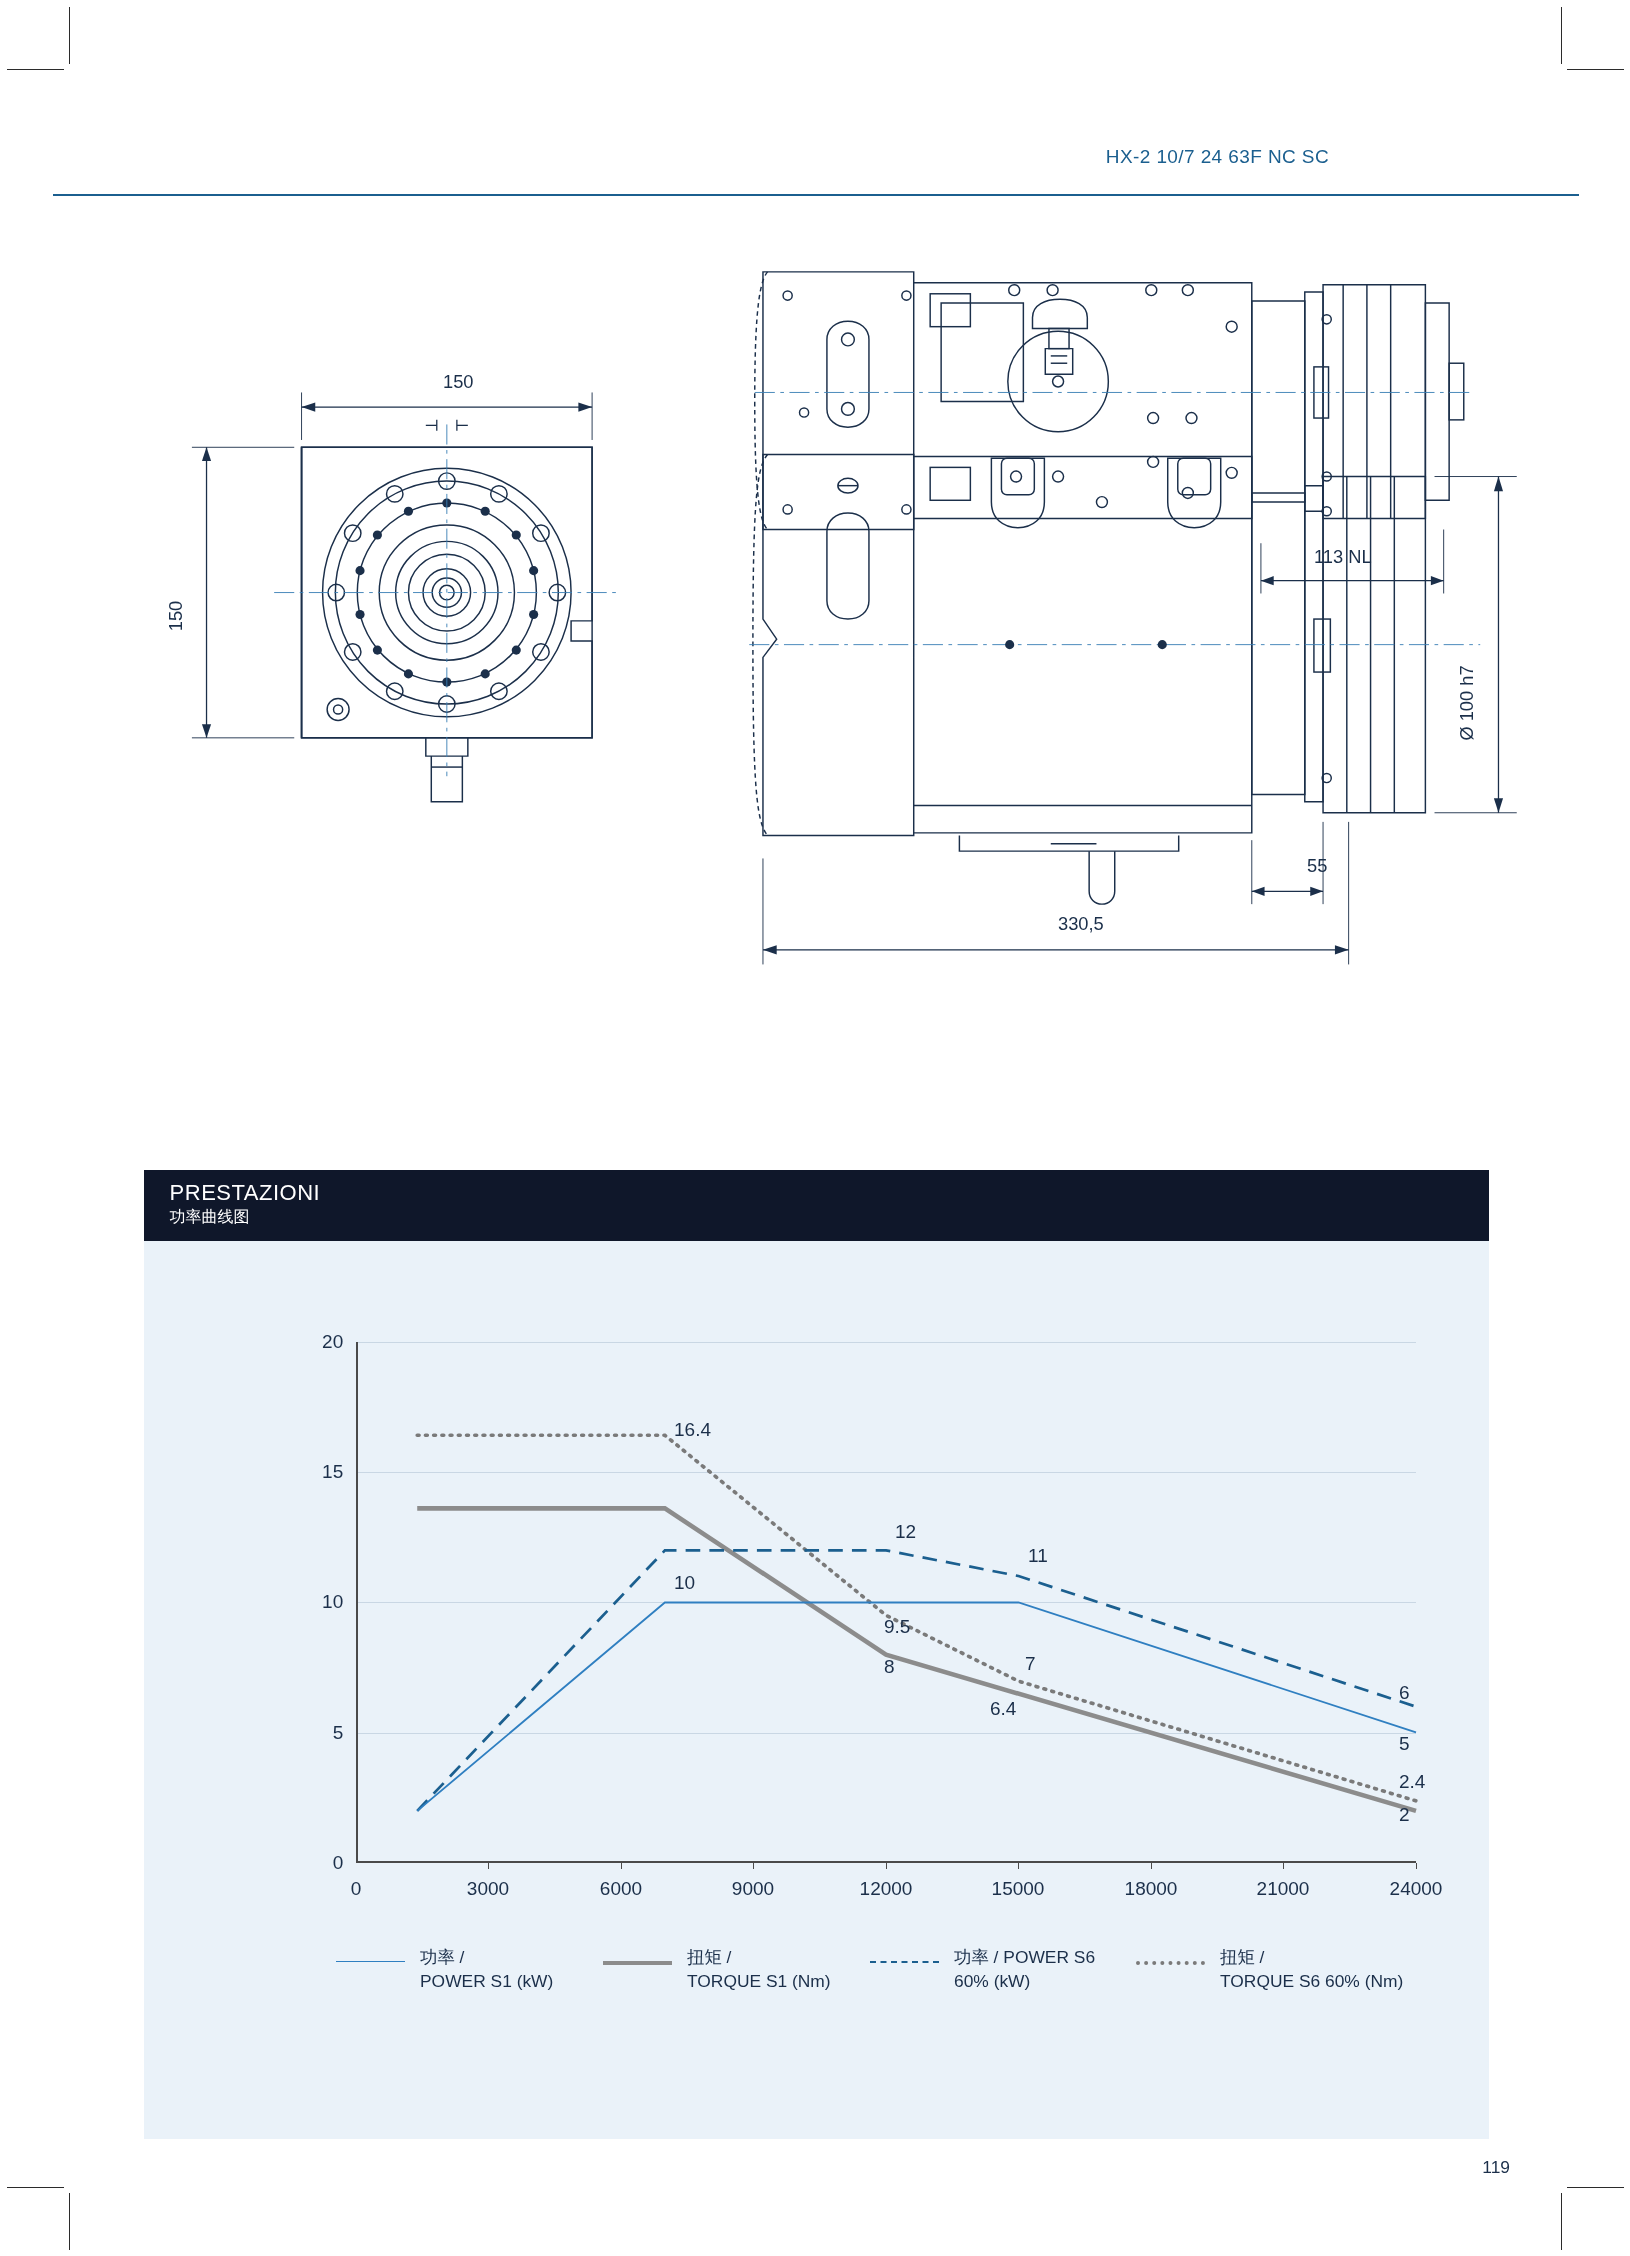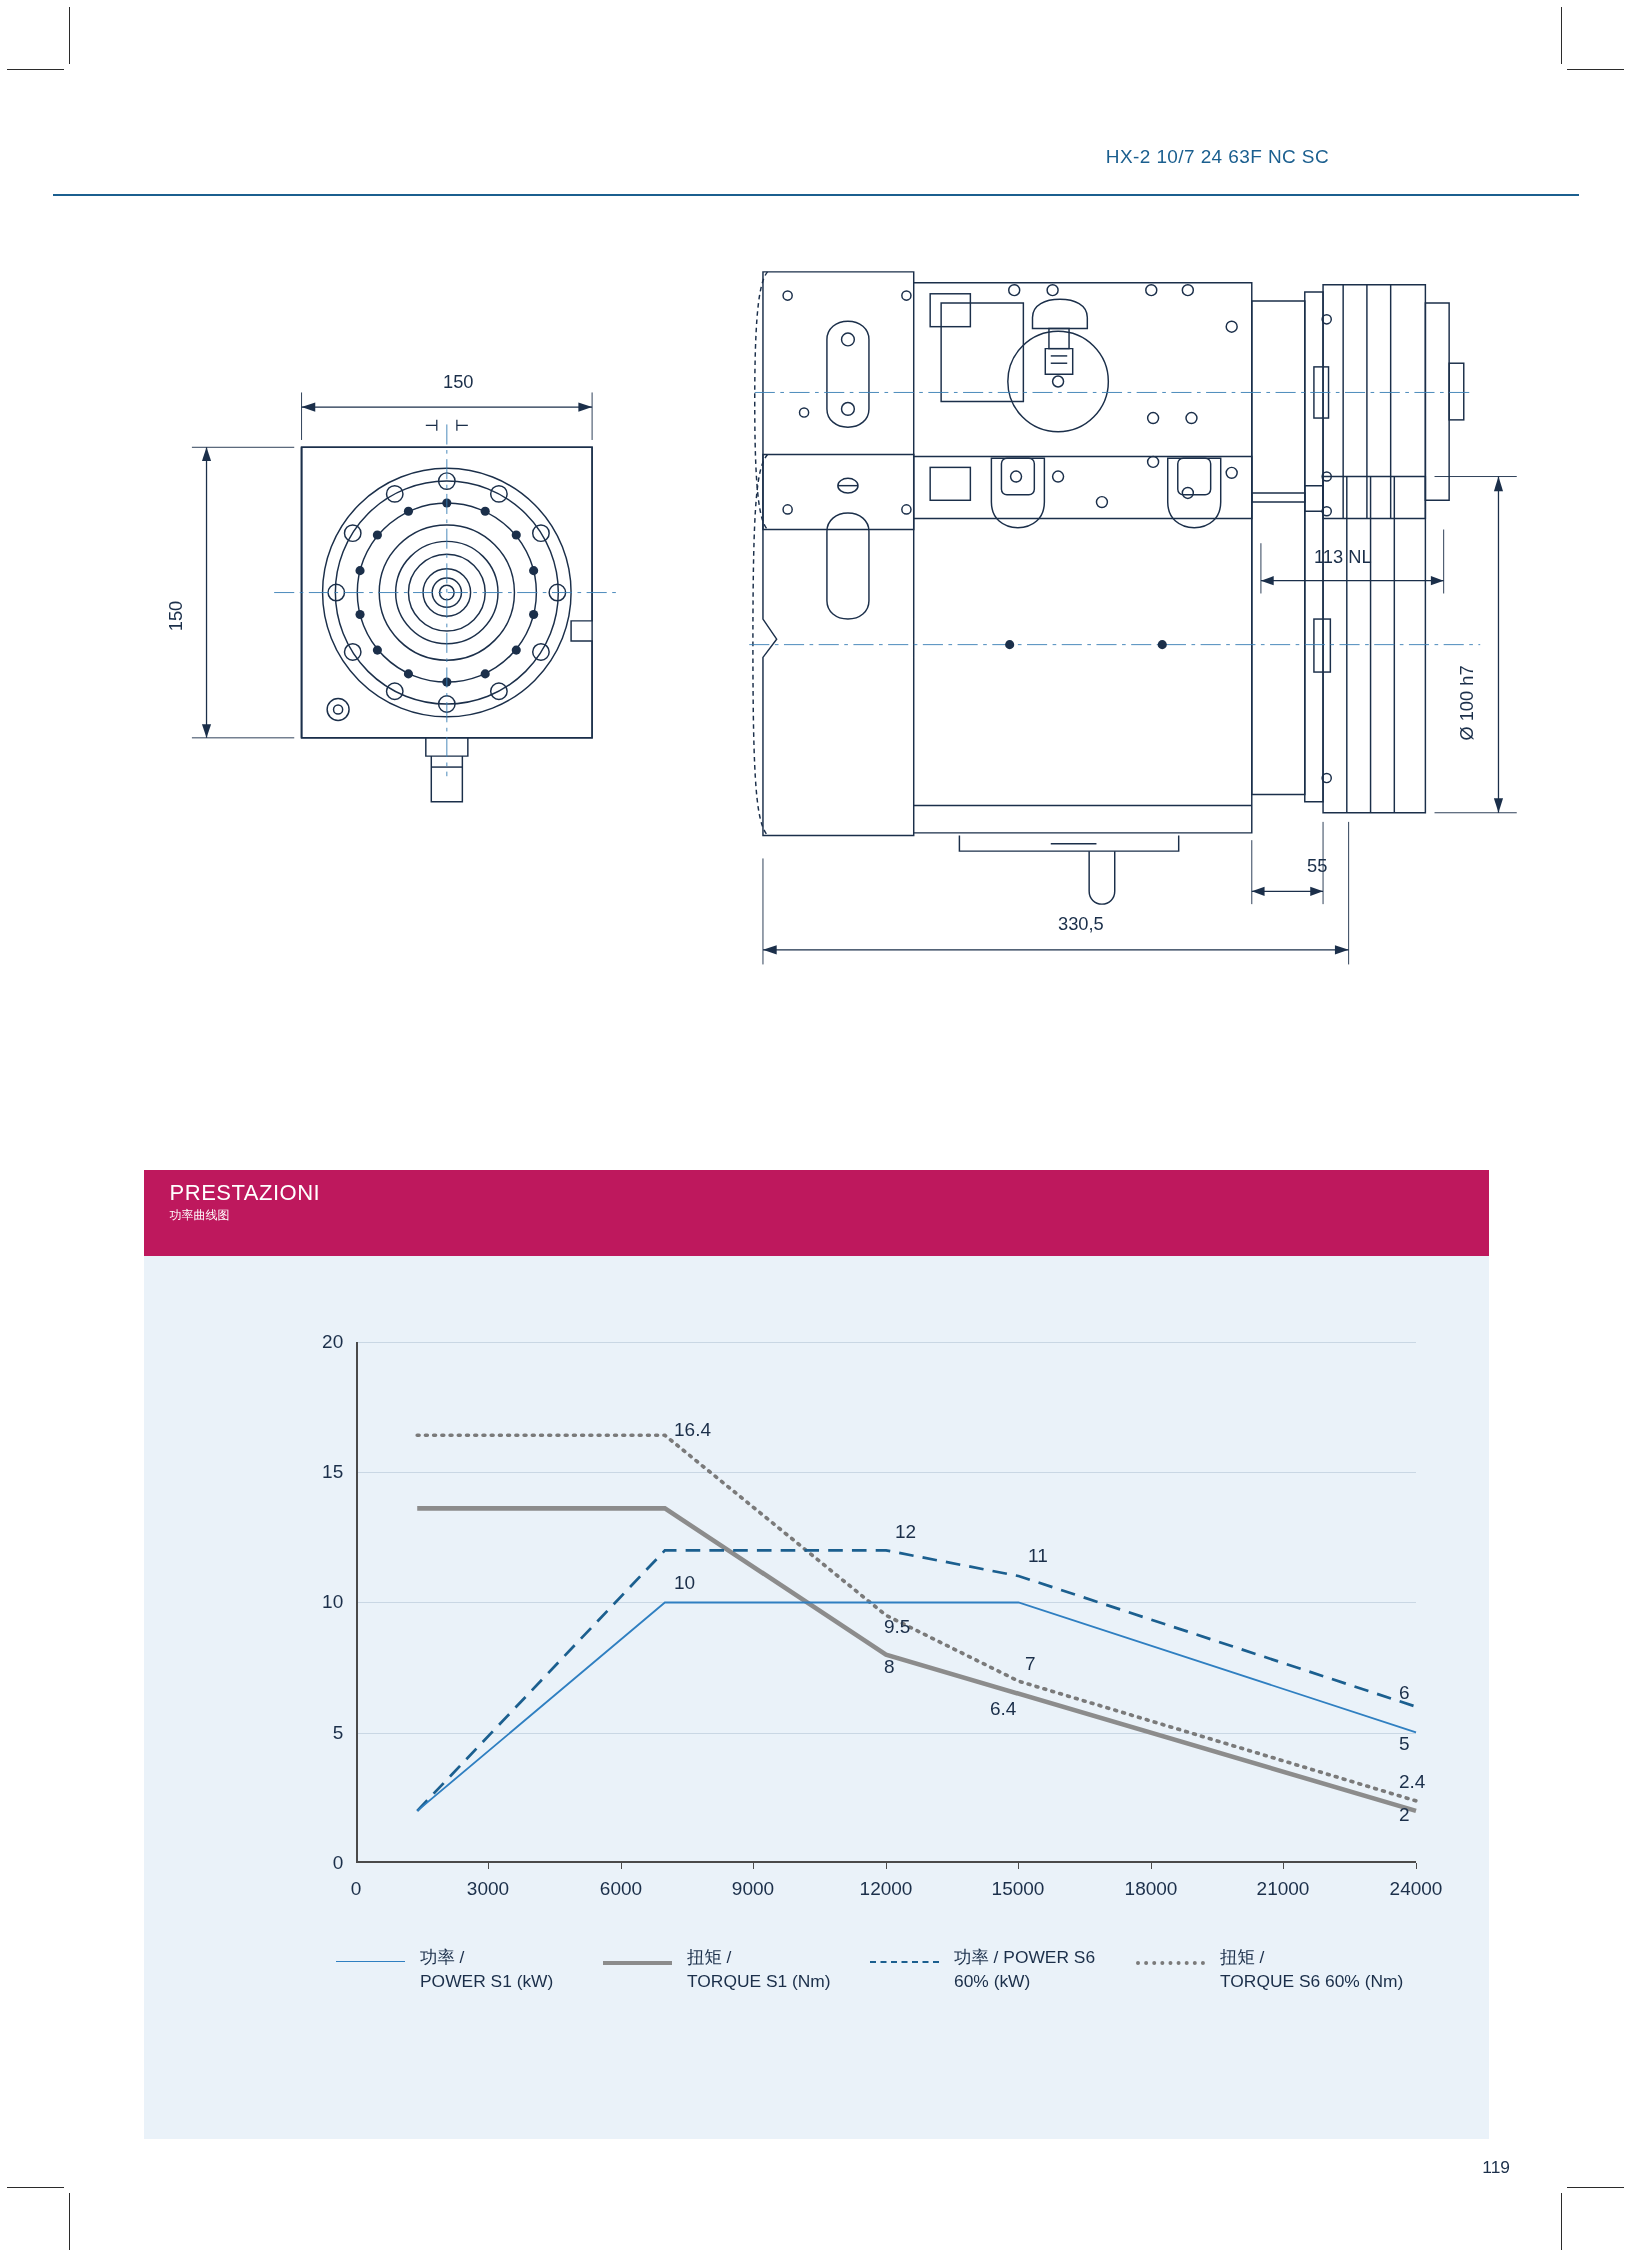--- a/index.html
+++ b/index.html
@@ -59,29 +59,29 @@
     font-family:"Liberation Sans", sans-serif;
   }
   .dim-text.vert { transform-origin:left top; }
 
   
   .perf-panel {
     position:absolute; left:144px; top:1170px; width:1345px; height:969px;
     background:#eaf2f9;
   }
   .perf-head {
-    position:absolute; left:0; top:0; width:100%; height:86px;
-    background:#be185d;
+    position:absolute; left:0; top:0; width:100%; height:71px;
+    background:#0f172a;
     color:#ffffff;
   }
   .perf-head .t1 {
     position:absolute; left:25.6px; top:10px; font-size:22px; letter-spacing:0.5px;
   }
   .perf-head .t2 {
-    position:absolute; left:25.6px; top:37px; font-size:12px;
+    position:absolute; left:25.6px; top:37px; font-size:16px;
   }
 
   
   .chart-area { position:absolute; left:0; top:71px; width:100%; height:897px; }
   .plot {
     position:absolute; left:212px; top:101px; width:1060px; height:521px;
   }
   .gridline { position:absolute; left:0; width:100%; height:0.9px; background:#c9d7e4; }
   .axis-y { position:absolute; left:0; top:0; width:1.8px; height:100%; background:#4a4a4a; }
   .axis-x { position:absolute; left:0; bottom:0; width:100%; height:1.8px; background:#4a4a4a; }

